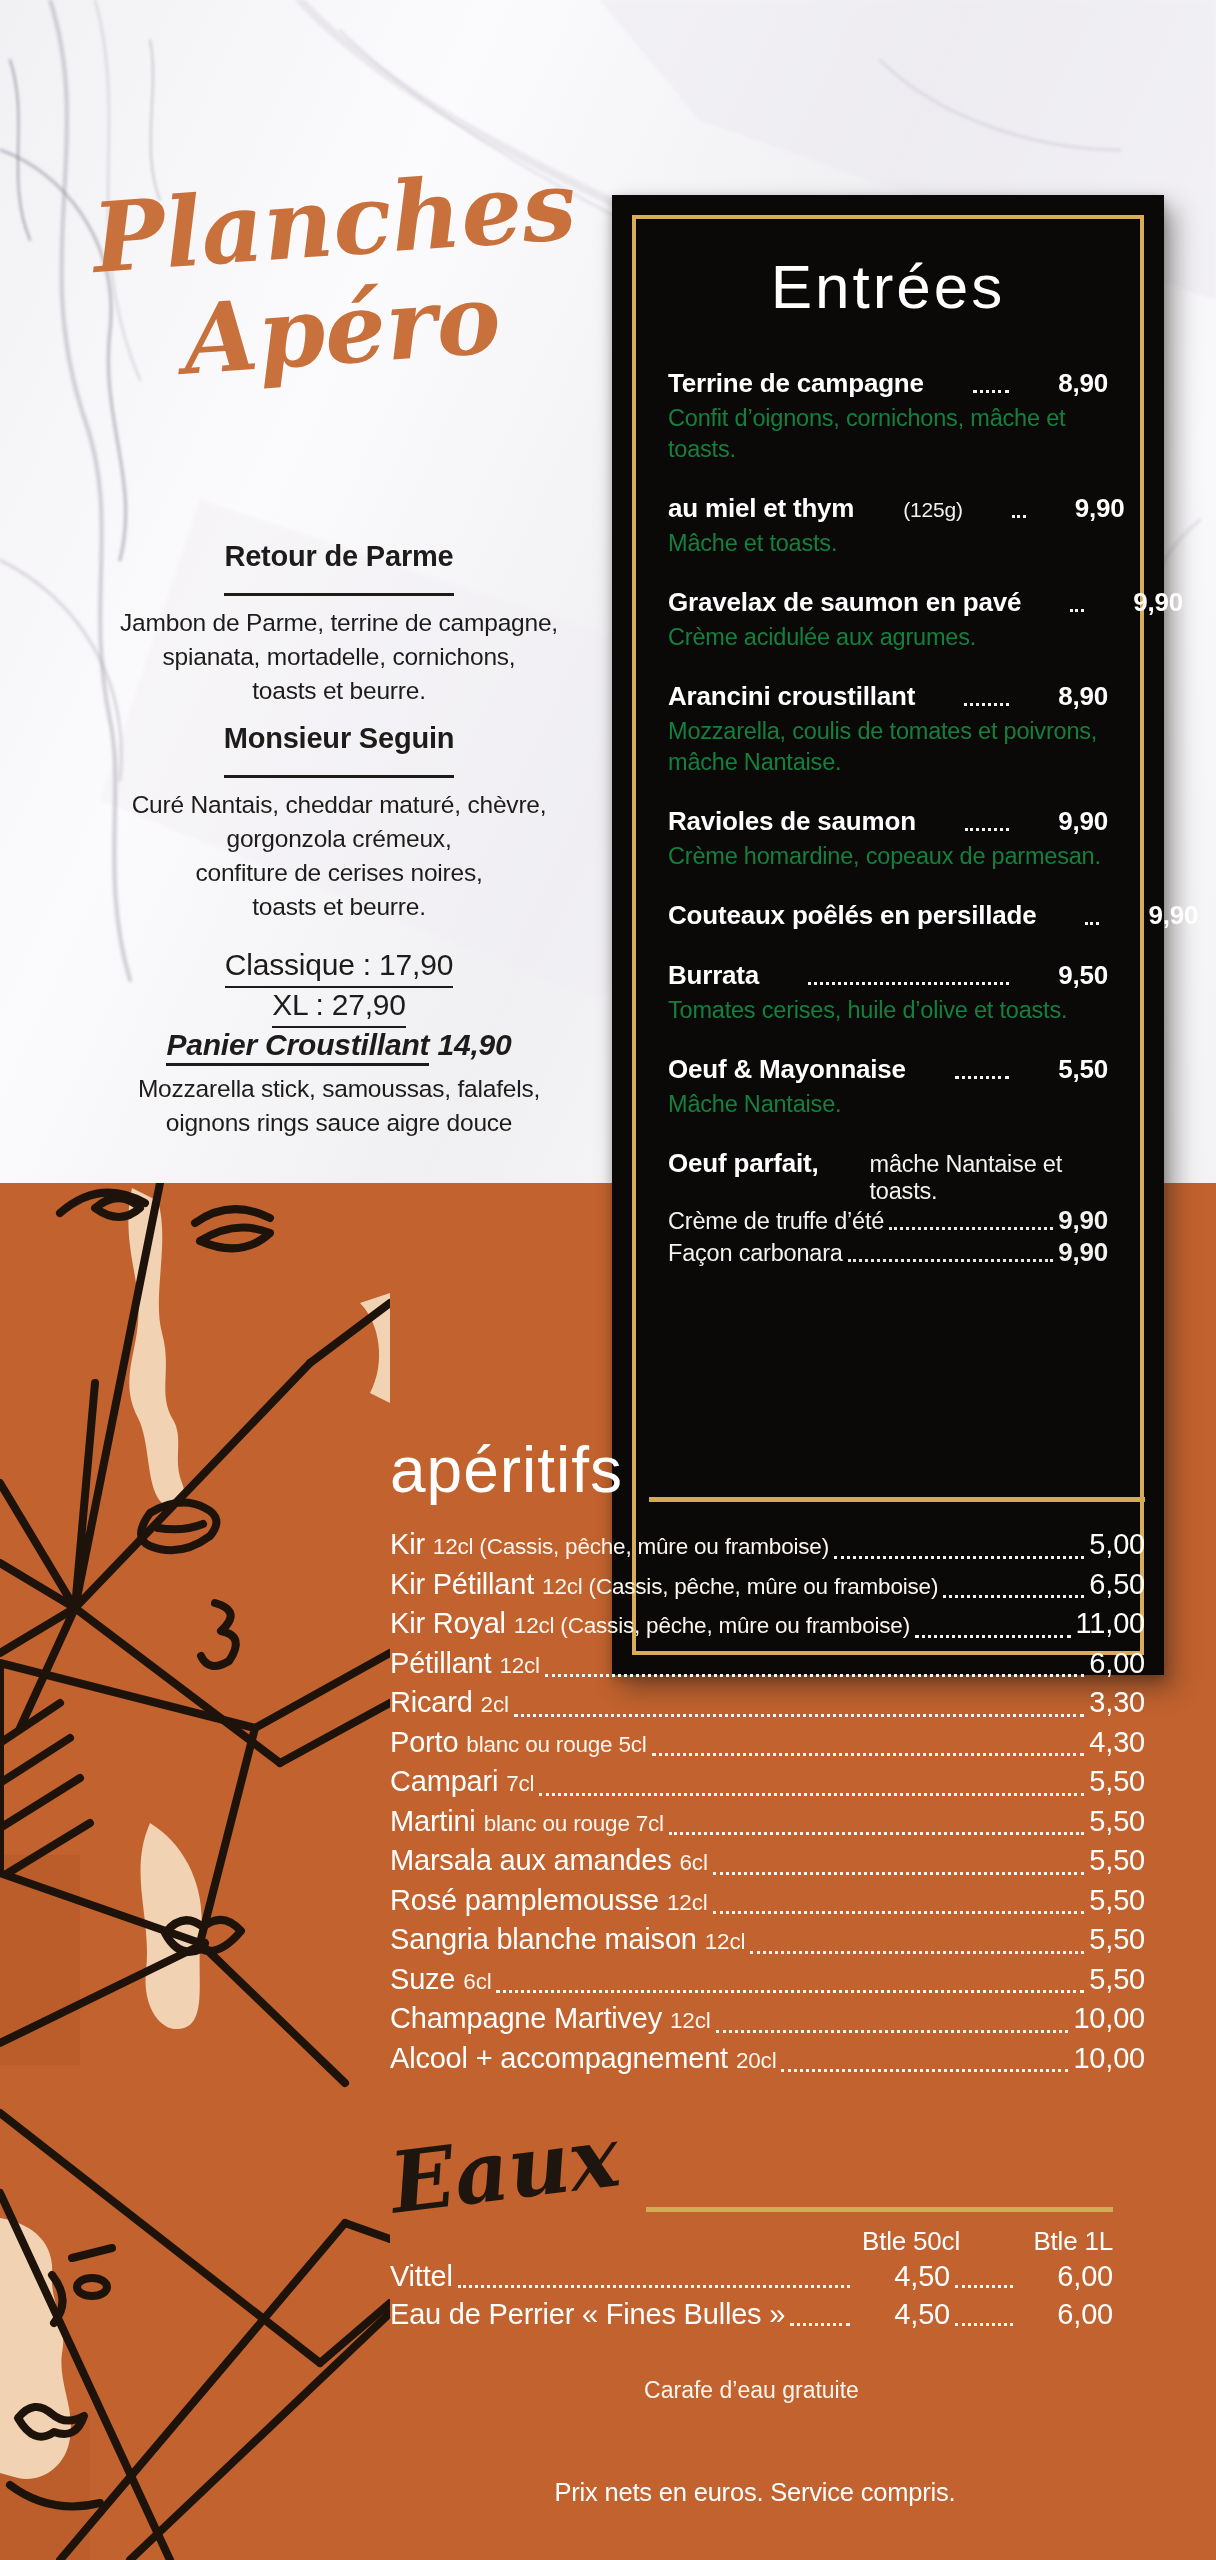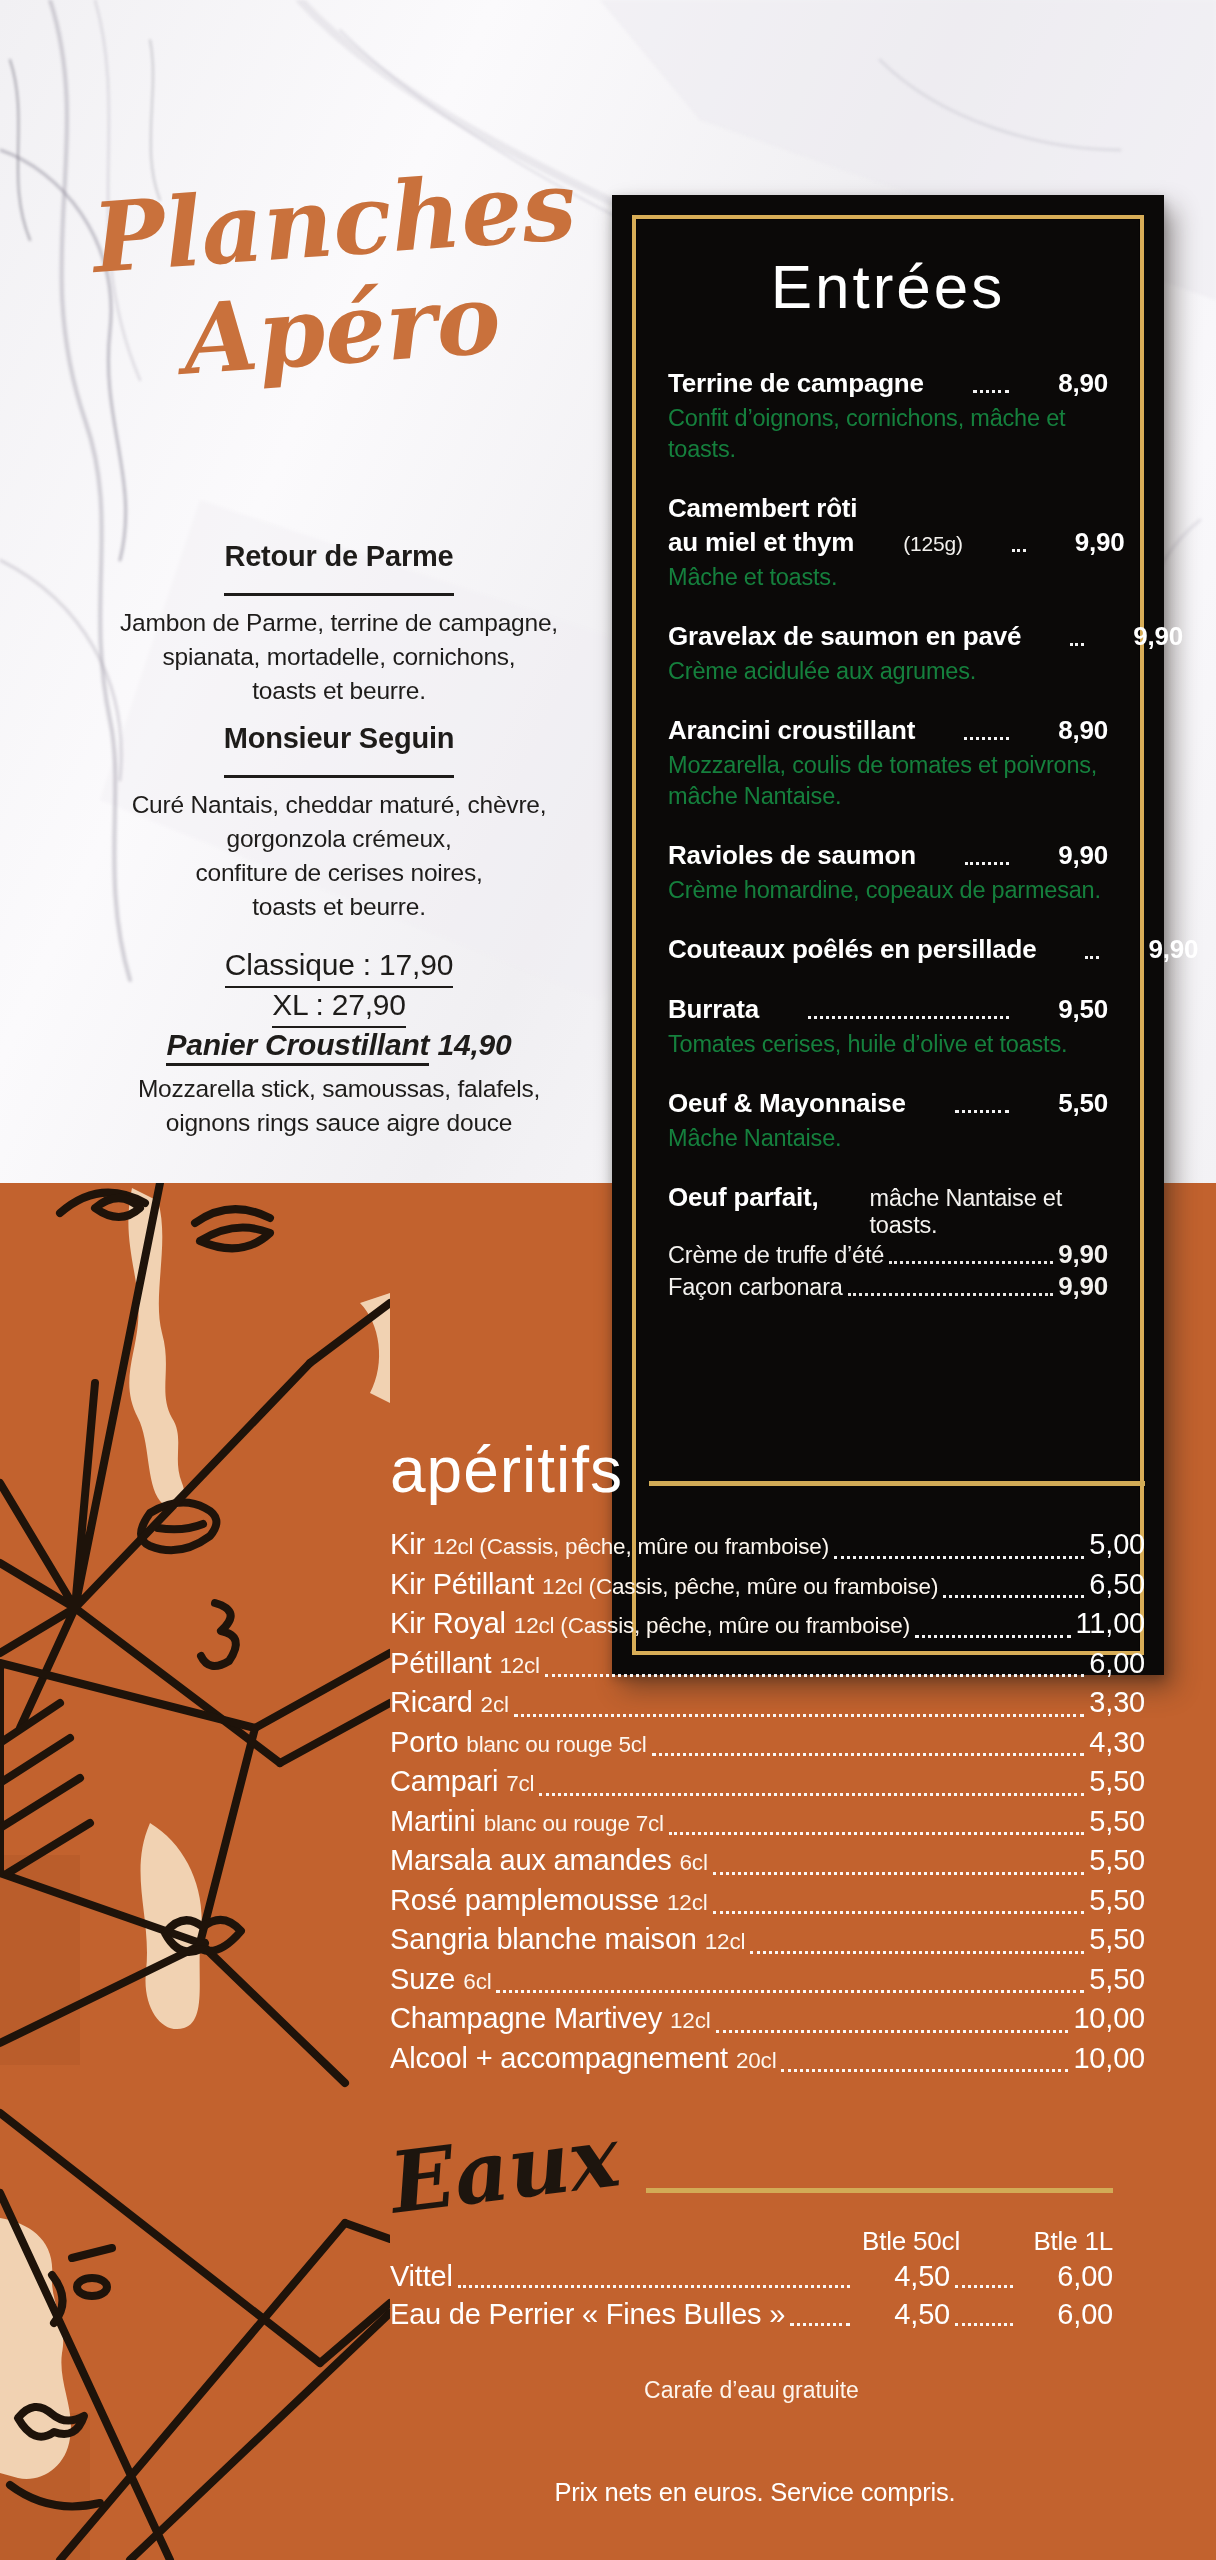--- a/index.html
+++ b/index.html
@@ -53,21 +53,21 @@
   .e-extra{font-size:26px;font-weight:bold;line-height:34px;}
   .e-name{font-size:26px;font-weight:bold;line-height:34px;white-space:nowrap;}
   .e-note{font-size:21px;font-weight:normal;margin-left:5px;white-space:nowrap;color:#f2f0ed;}
   .e-after{font-size:23.5px;font-weight:normal;margin-left:7px;color:#f4f2ef;}
   .dots{flex:1 1 auto;margin:0 5px;border-bottom:3px dotted currentColor;align-self:flex-end;margin-bottom:7px;min-width:14px;opacity:.95;}
   .e-price{font-size:26px;font-weight:bold;white-space:nowrap;}
   .e-desc{font-size:23.5px;line-height:31px;color:#15803d;margin-top:3px;}
   .e-variant{display:flex;align-items:baseline;font-size:23.5px;line-height:31px;color:#f4f2ef;}
   .e-variant .e-price{font-size:26px;}
   
-  .o-head-row{display:flex;align-items:center;}
+  .o-head-row{display:flex;align-items:flex-end;}
   .o-title{
     margin:0;font-size:64px;font-weight:400;color:#ffffff;letter-spacing:1px;line-height:1;
   }
   .gold-line{flex:1 1 auto;height:5px;background:#d2ab56;margin-left:26px;margin-top:26px;}
   .aperitifs{position:absolute;left:390px;top:1438px;width:755px;color:#fff;}
   .a-list{margin-top:24px;}
   .a-row{display:flex;align-items:baseline;line-height:37.5px;letter-spacing:-0.2px;}
   .a-name{font-size:29px;white-space:nowrap;}
   .a-note{font-size:22.5px;margin-left:8px;white-space:nowrap;color:#fdf6ee;}
   .a-price{font-size:29px;white-space:nowrap;}
@@ -203,21 +203,20 @@
     <div class="e-row">
       <span class="e-name">Terrine de campagne</span>
 
       <span class="dots"></span>
       <span class="e-price">8,90</span>
     </div>
     <div class="e-desc">Confit d’oignons, cornichons, mâche et toasts.</div>
   </div>
 
   <div class="e-item">
-    <div class="e-extra">Camembert rôti</div>
     <div class="e-row">
       <span class="e-name">au miel et thym</span>
       <span class="e-note">(125g)</span>
       <span class="dots"></span>
       <span class="e-price">9,90</span>
     </div>
     <div class="e-desc">Mâche et toasts.</div>
   </div>
 
   <div class="e-item">

